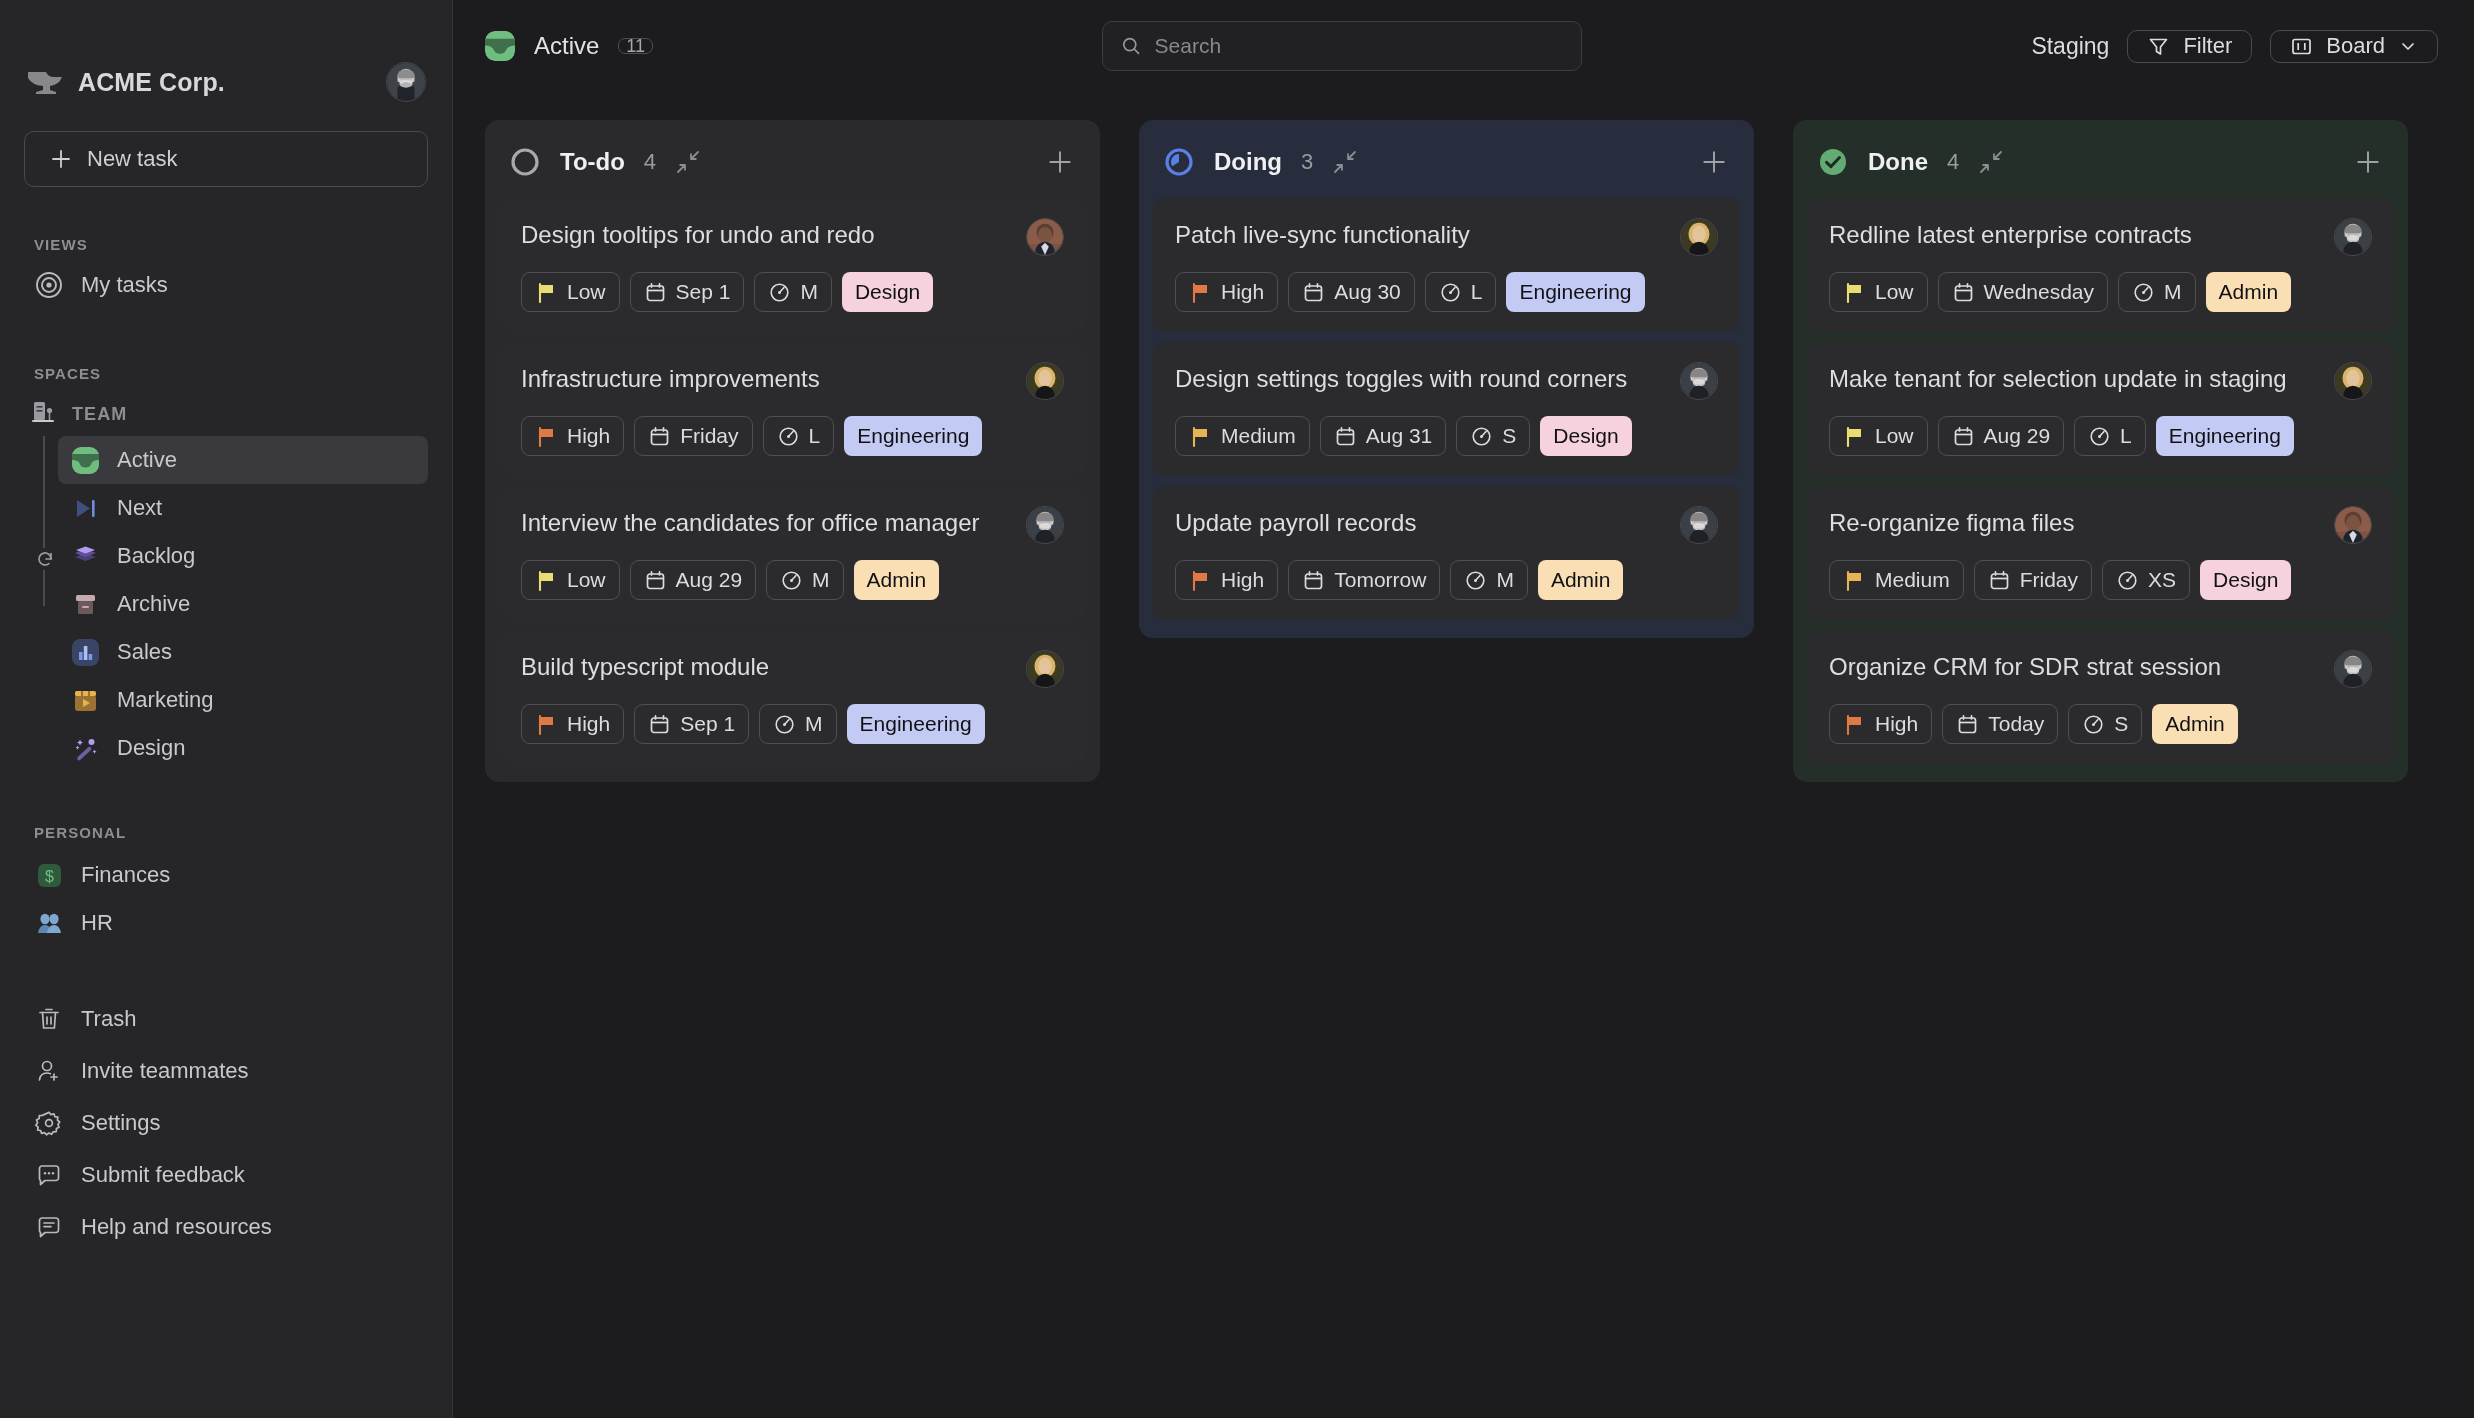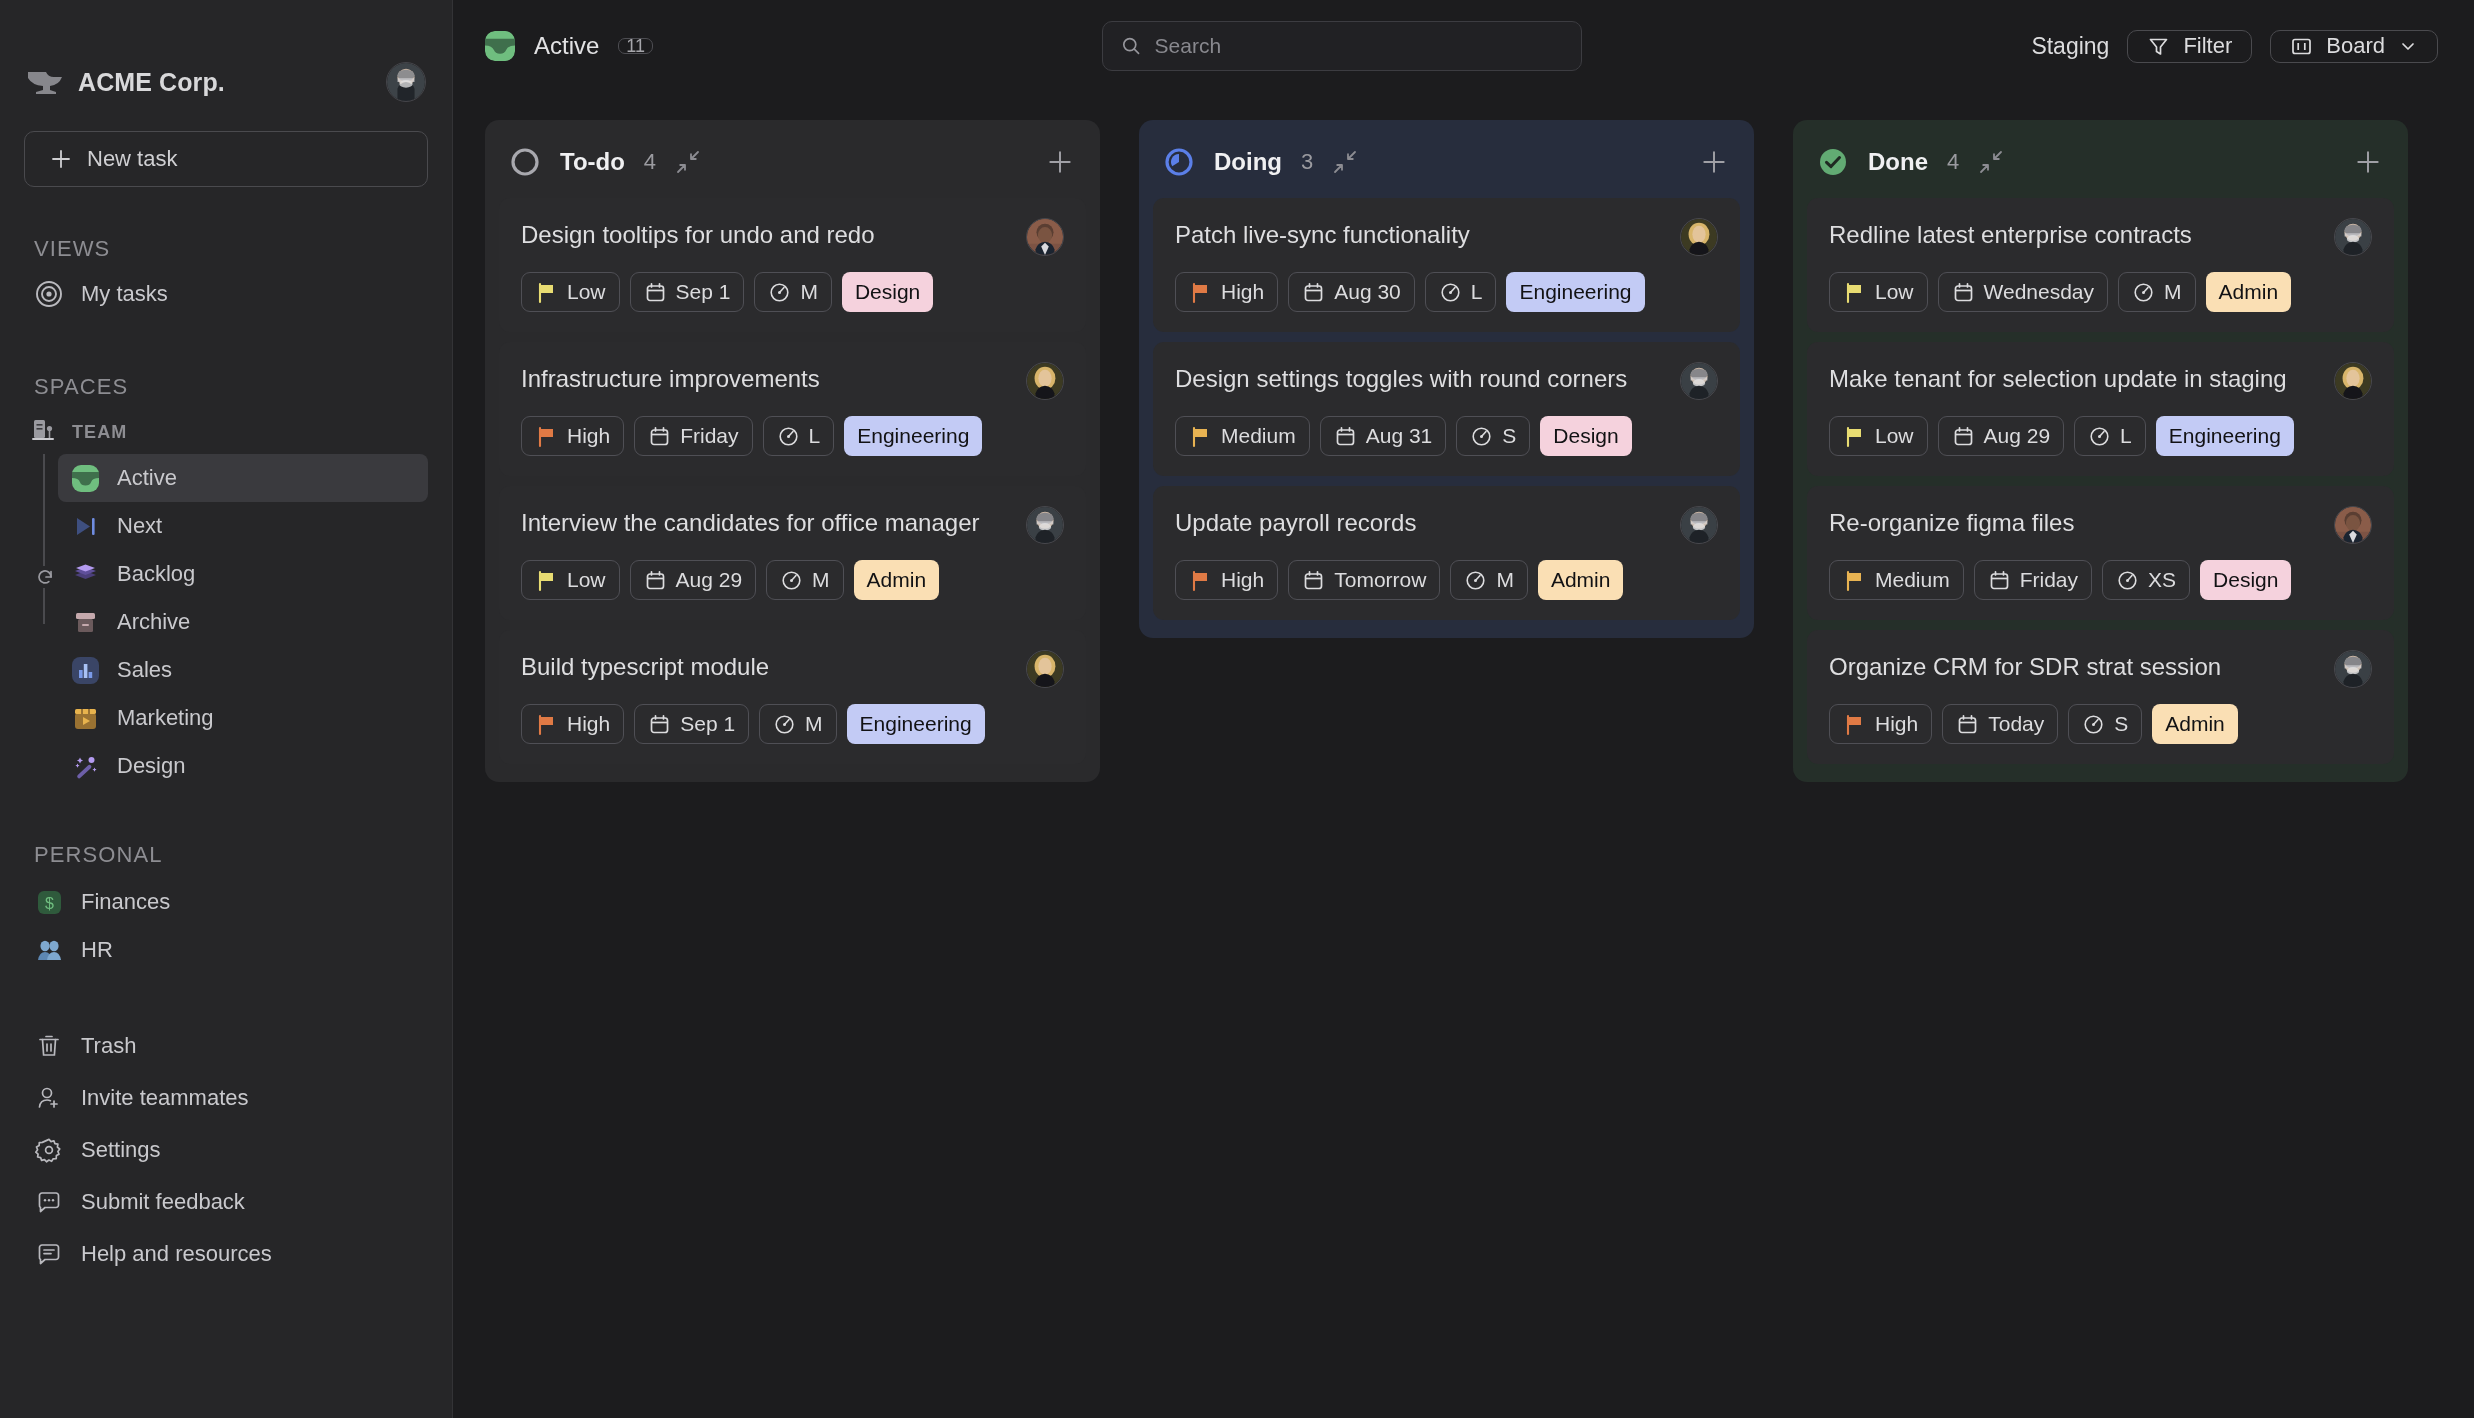--- a/index.html
+++ b/index.html
@@ -42,21 +42,21 @@
   .new-task {
     height: 56px; margin-top: 3px;
     border: 1px solid #4a4a4e; border-radius: 10px;
     display: flex; align-items: center; gap: 16px;
     padding: 0 26px; color: #cfcfd2; font-size: 22px;
     background: transparent; cursor: pointer;
   }
   .plus-lg { width: 20px; height: 20px; flex:none; }
 
   .sec-label {
-    font-size: 22px; font-weight: normal; letter-spacing: 1.1px;
+    font-size: 15px; font-weight: bold; letter-spacing: 1.1px;
     color: #8d8d92; padding: 0 10px;
   }
   .views-label { margin-top: 49px; margin-bottom: 8px; }
   .spaces-label { margin-top: 56px; margin-bottom: 10px; }
   .personal-label { margin-top: 52px; margin-bottom: 10px; }
 
   .nav-row {
     display: flex; align-items: center; gap: 17px;
     height: 48px; padding: 0 10px; border-radius: 8px;
     color: #c9c9cd; font-size: 22px; cursor: pointer;

